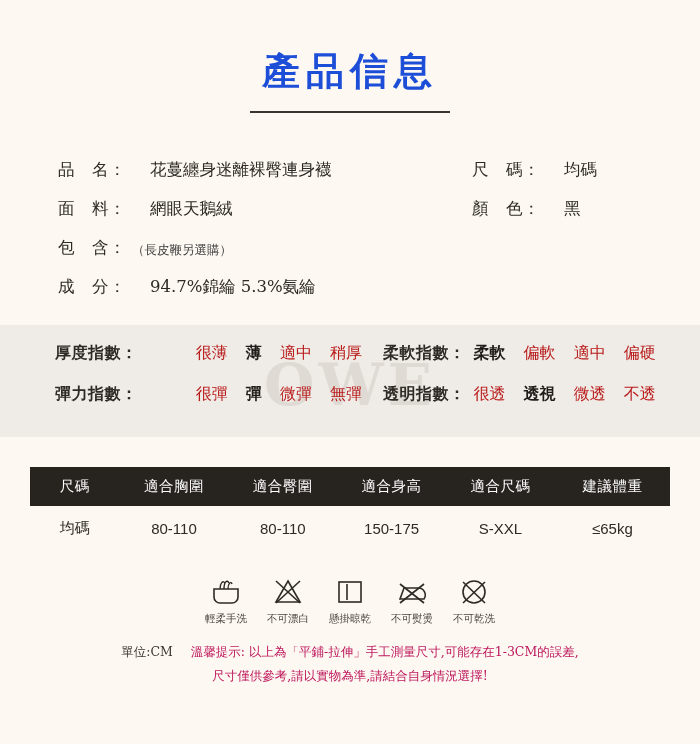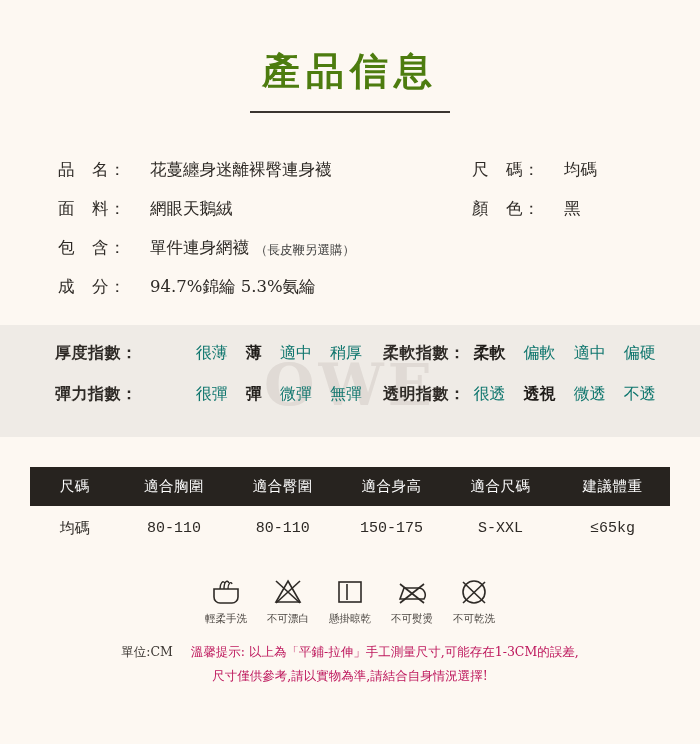--- a/index.html
+++ b/index.html
@@ -24,21 +24,21 @@
   
   .title-wrap {
     text-align: center;
     padding-top: 46px;
   }
   .title {
     font-family: "DejaVu Serif", "Liberation Serif", serif;
     font-size: 38px;
     font-weight: bold;
     letter-spacing: 6px;
-    color: #4d7c0f;
+    color: #1d4ed8;
   }
   .title-rule {
     width: 200px;
     height: 2px;
     background: #3a3530;
     margin: 14px auto 0 auto;
   }
 
   
   .info {
@@ -124,35 +124,35 @@
   .band-col.right { margin-left: 8px; }
   .band-title {
     font-weight: bold;
     letter-spacing: 0.5px;
     white-space: nowrap;
   }
   .opts { margin-left: 8px; white-space: nowrap; }
   .opt {
     display: inline-block;
     margin-right: 13px;
-    color: #0f766e;
+    color: #b91c1c;
   }
   .opt.sel {
     color: #1f1c19;
     font-weight: bold;
   }
 
   
   .table-wrap {
     margin: 30px 30px 0 30px;
   }
   table.size {
     width: 640px;
     border-collapse: collapse;
-    font-family: Liberation Mono, monospace;
+    font-family: Liberation Sans, sans-serif;
   }
   table.size thead th {
     background: #27231f;
     color: #ffffff;
     font-size: 14.5px;
     font-weight: normal;
     padding: 10px 0;
     text-align: center;
     letter-spacing: 0.5px;
   }
@@ -221,21 +221,20 @@
         <span class="val">花蔓纏身迷離裸臀連身襪</span>
       </div>
 
       <div class="row">
         <span class="lbl">面　料：</span>
         <span class="val">網眼天鵝絨</span>
       </div>
 
       <div class="row">
         <span class="lbl">包　含：</span>
-        <span class="val">單件連身網襪</span>
         <span class="note">（長皮鞭另選購）</span>
       </div>
 
       <div class="row">
         <span class="lbl">成　分：</span>
         <span class="val">94.7%錦綸 5.3%氨綸</span>
       </div>
 
     </div>
 

